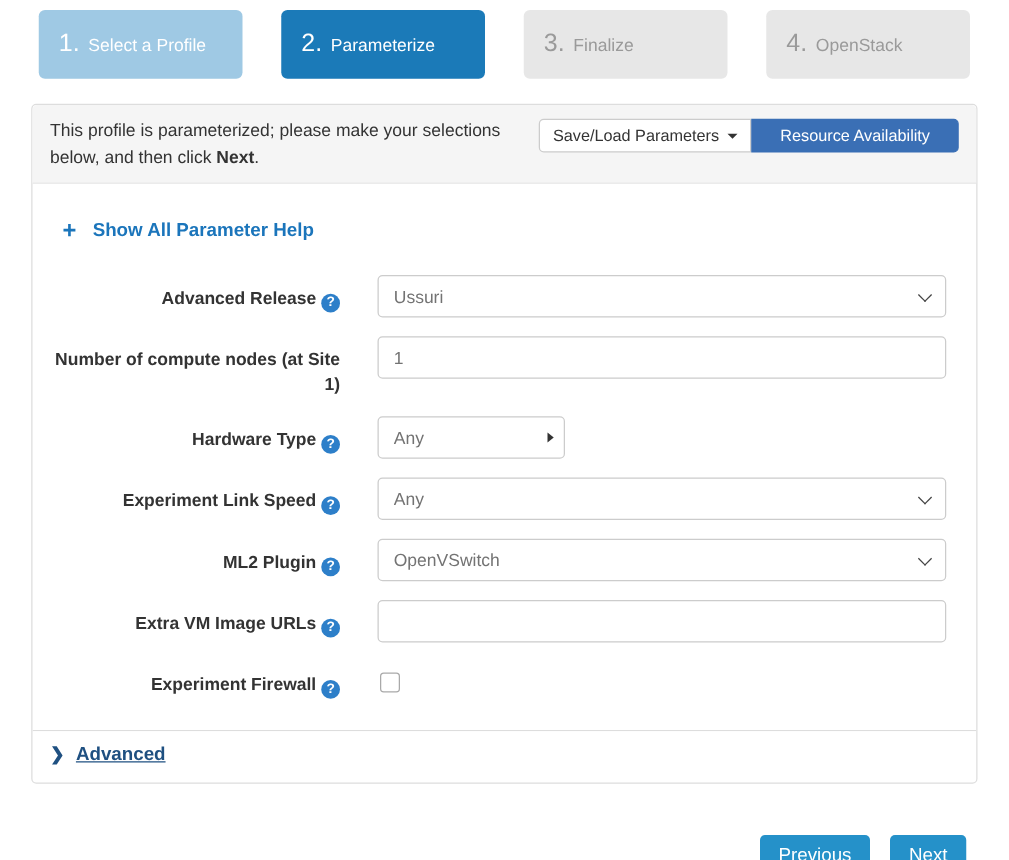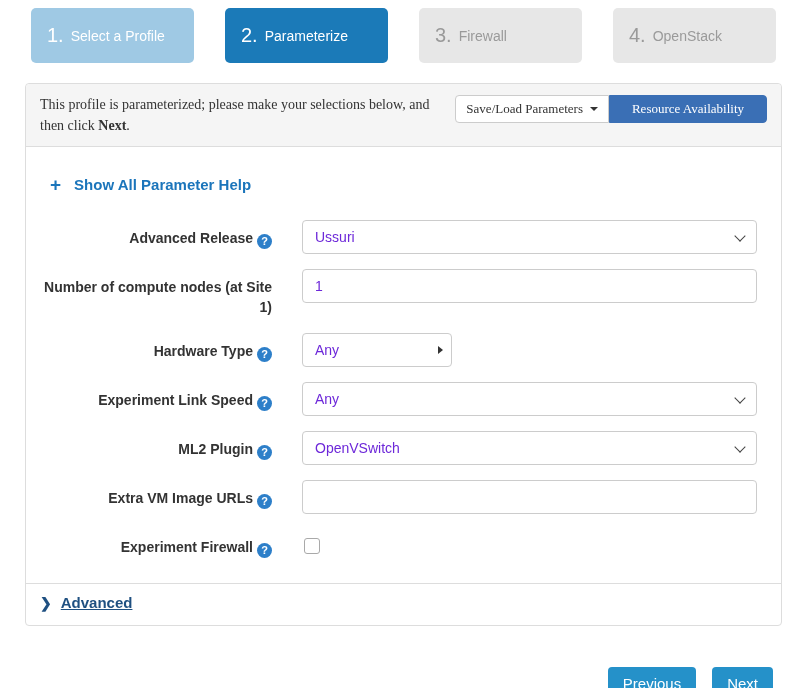--- a/index.html
+++ b/index.html
@@ -24,21 +24,21 @@
   .step.completed { background: var(--step-completed-bg); }
   .step.active    { background: var(--step-active-bg); }
   .step.pending   { background: var(--step-pending-bg); color: var(--step-pending-text); cursor: default; }
 
   
   .panel { margin: 20px 25px 0 25px; border: 1px solid #ddd; border-radius: 4px; background: #fff; }
   .panel-header {
     background: #f5f5f5; border-bottom: 1px solid #ddd;
     border-radius: 4px 4px 0 0;
     padding: 10px 14px; font-size: 14px;
-    display: flex; justify-content: space-between; align-items: flex-start; font-family: Liberation Serif, serif;
+    display: flex; justify-content: space-between; align-items: flex-start;
   }
   .banner-text { width: 452px; line-height: 1.5; }
   .btn-group { display: flex; flex-shrink: 0; margin-top: 1px; }
   .btn-saveload {
     background: #fff; border: 1px solid #ccc; border-radius: 4px 0 0 4px;
     padding: 5px 10px; font-size: 13px; color: #333; cursor: pointer;
     font-family: inherit; display: inline-flex; align-items: center;
   }
   .caret-down {
     display: inline-block; width: 0; height: 0; margin-left: 7px;
@@ -72,21 +72,21 @@
     background: var(--help-icon-bg); color: #fff;
     font-size: 11px; font-weight: bold; line-height: 15px; text-align: center;
     margin-left: 4px; cursor: pointer; vertical-align: -2px;
   }
   .control-cell { flex: 1; margin-left: 30px; margin-right: 10px; position: relative; }
 
   .select-wrap { position: relative; }
   select.form-control, input.form-control {
     width: 100%; height: 34px; background: #fff;
     border: 1px solid #ccc; border-radius: 4px;
-    padding: 6px 12px; font-size: 14px; color: #6d28d9;
+    padding: 6px 12px; font-size: 14px; color: #737373;
     font-family: inherit;
     appearance: none; -webkit-appearance: none; -moz-appearance: none;
   }
   .chevron-down {
     position: absolute; right: 13px; top: 12px; width: 8px; height: 8px;
     border-right: 1.6px solid #444; border-bottom: 1.6px solid #444;
     transform: rotate(45deg); pointer-events: none;
   }
   .combo-wrap { position: relative; width: 150px; }
   .caret-right {
@@ -124,21 +124,21 @@
   <div class="step completed">
     <span class="num">1.</span>
     <span class="lbl">Select a Profile</span>
   </div>
   <div class="step active">
     <span class="num">2.</span>
     <span class="lbl">Parameterize</span>
   </div>
   <div class="step pending">
     <span class="num">3.</span>
-    <span class="lbl">Firewall</span>
+    <span class="lbl">Finalize</span>
   </div>
   <div class="step pending">
     <span class="num">4.</span>
     <span class="lbl">OpenStack</span>
   </div>
 </div>
 
 <div class="panel">
   <div class="panel-header">
     <div class="banner-text"><span>This profile is parameterized; please make your selections below, and then click </span><b>Next</b><span>.</span></div>

